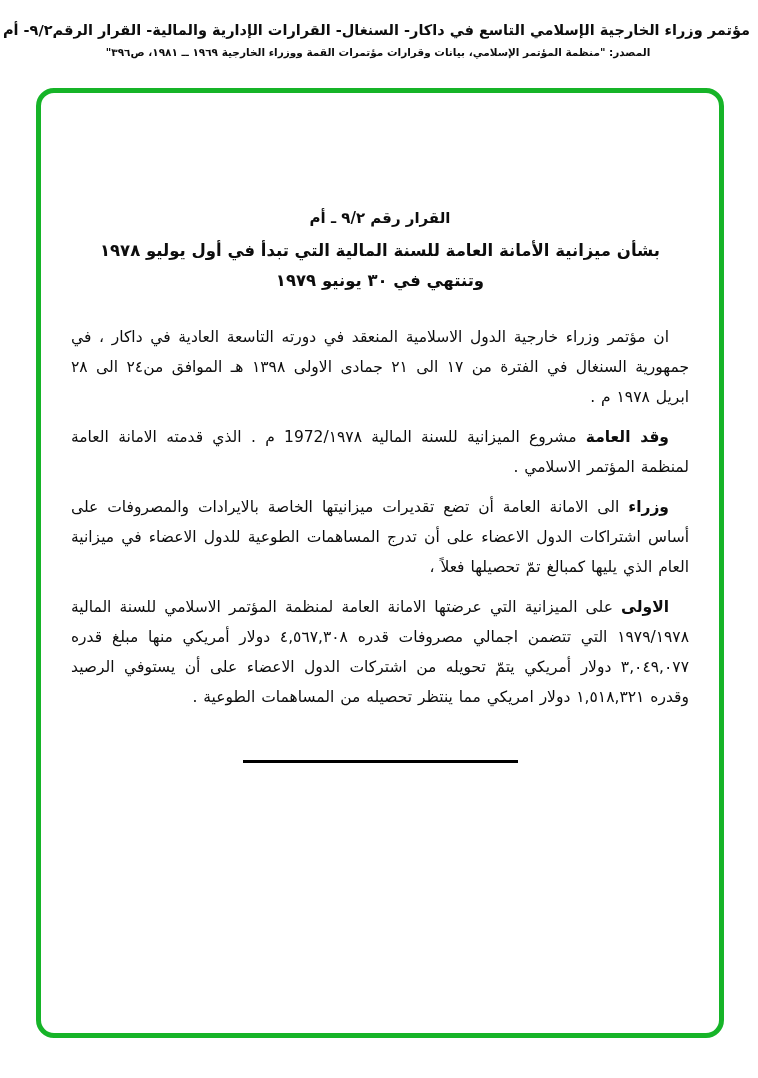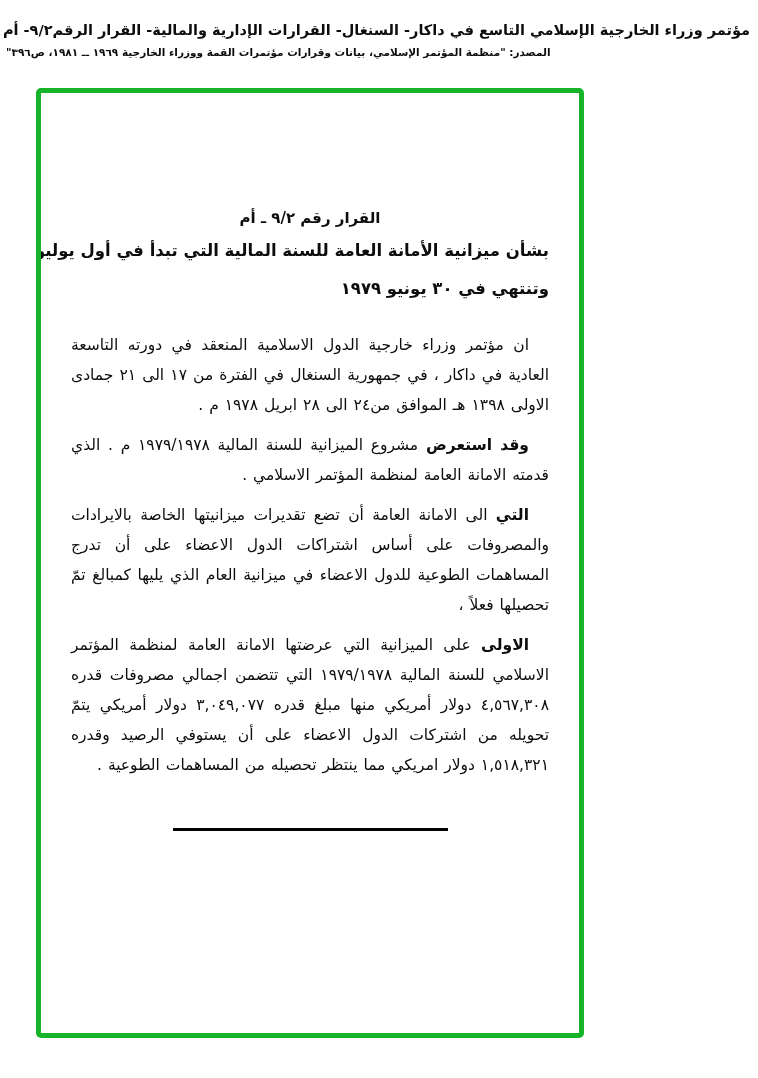--- a/index.html
+++ b/index.html
@@ -7,60 +7,61 @@
     width: 758px; height: 1078px;
     position: relative;
     background: #ffffff;
     font-family: "DejaVu Sans", sans-serif;
     color: #0d0d0d;
   }
   .doc-header {
     position: absolute;
     top: 22px; left: 0; right: 8px;
     direction: rtl;
-    text-align: left;
+    text-align: center;
     padding-left: 6px;
   }
   .doc-header .line1 {
     font-size: 14.5px;
     font-weight: bold;
     letter-spacing: -0.2px;
     white-space: nowrap;
   }
   .doc-header .line2 {
     font-size: 10.5px;
     font-weight: bold;
     margin-top: 8px;
     white-space: nowrap;
   }
   .frame {
     position: absolute;
     left: 36px; top: 88px;
-    width: 548px; height: 950px;
+    width: 688px; height: 950px;
     box-sizing: border-box;
     border: 5px solid #16b428;
-    border-radius: 5px;
+    border-radius: 18px;
     padding: 0 30px;
     direction: rtl;
     overflow: hidden;
   }
   .res-no {
     margin-top: 116px;
     text-align: center;
     font-size: 15px;
     font-weight: bold;
   }
   .res-subject {
+    text-align: center;
     font-size: 16.5px;
     font-weight: bold;
     line-height: 30px;
     margin-top: 9px;
     white-space: nowrap;
   }
-  .res-subject.second { margin-top: 8px; }
+  .res-subject.second { margin-top: 0; }
   .body-text { margin-top: 26px; }
   .body-text p {
     margin: 0 0 10px 0;
     font-size: 15.5px;
     line-height: 30px;
     text-align: justify;
     text-indent: 20px;
     word-spacing: 1px;
   }
   .body-text p .lead { font-weight: bold; }
@@ -79,19 +80,19 @@
   <div class="line2">المصدر: "منظمة المؤتمر الإسلامي، بيانات وقرارات مؤتمرات القمة ووزراء الخارجية ١٩٦٩ ــ ١٩٨١، ص٣٩٦"</div>
 </header>
 
 <section class="frame" style="border-color: rgb(22, 180, 40);">
   <div class="res-no">القرار رقم ٩/٢ ـ أم</div>
   <div class="res-subject">بشأن ميزانية الأمانة العامة للسنة المالية التي تبدأ في أول يوليو ١٩٧٨</div>
   <div class="res-subject second">وتنتهي في ٣٠ يونيو ١٩٧٩</div>
 
   <div class="body-text">
     <p><span class="lead"></span><span>ان مؤتمر وزراء خارجية الدول الاسلامية المنعقد في دورته التاسعة العادية في داكار ، في جمهورية السنغال في الفترة من ١٧ الى ٢١ جمادى الاولى ١٣٩٨ هـ الموافق من٢٤ الى ٢٨ ابريل ١٩٧٨ م .</span></p>
-    <p><span class="lead">وقد استعرض</span><span> مشروع الميزانية للسنة المالية ١٩٧٩/١٩٧٨ م . الذي قدمته الامانة العامة لمنظمة المؤتمر الاسلامي .</span></p>
-    <p><span class="lead">التي</span><span> الى الامانة العامة أن تضع تقديرات ميزانيتها الخاصة بالايرادات والمصروفات على أساس اشتراكات الدول الاعضاء على أن تدرج المساهمات الطوعية للدول الاعضاء في ميزانية العام الذي يليها كمبالغ تمّ تحصيلها فعلاً ،</span></p>
+    <p><span class="lead">وقد العامة</span><span> مشروع الميزانية للسنة المالية 1972/١٩٧٨ م . الذي قدمته الامانة العامة لمنظمة المؤتمر الاسلامي .</span></p>
+    <p><span class="lead">وزراء</span><span> الى الامانة العامة أن تضع تقديرات ميزانيتها الخاصة بالايرادات والمصروفات على أساس اشتراكات الدول الاعضاء على أن تدرج المساهمات الطوعية للدول الاعضاء في ميزانية العام الذي يليها كمبالغ تمّ تحصيلها فعلاً ،</span></p>
     <p><span class="lead">الاولى</span><span> على الميزانية التي عرضتها الامانة العامة لمنظمة المؤتمر الاسلامي للسنة المالية ١٩٧٩/١٩٧٨ التي تتضمن اجمالي مصروفات قدره ٤,٥٦٧,٣٠٨ دولار أمريكي منها مبلغ قدره ٣,٠٤٩,٠٧٧ دولار أمريكي يتمّ تحويله من اشتركات الدول الاعضاء على أن يستوفي الرصيد وقدره ١,٥١٨,٣٢١ دولار امريكي مما ينتظر تحصيله من المساهمات الطوعية .</span></p>
   </div>
 
   <hr class="rule" style="border-top-color: rgb(0, 0, 0);">
 </section>
 
 </body></html>

